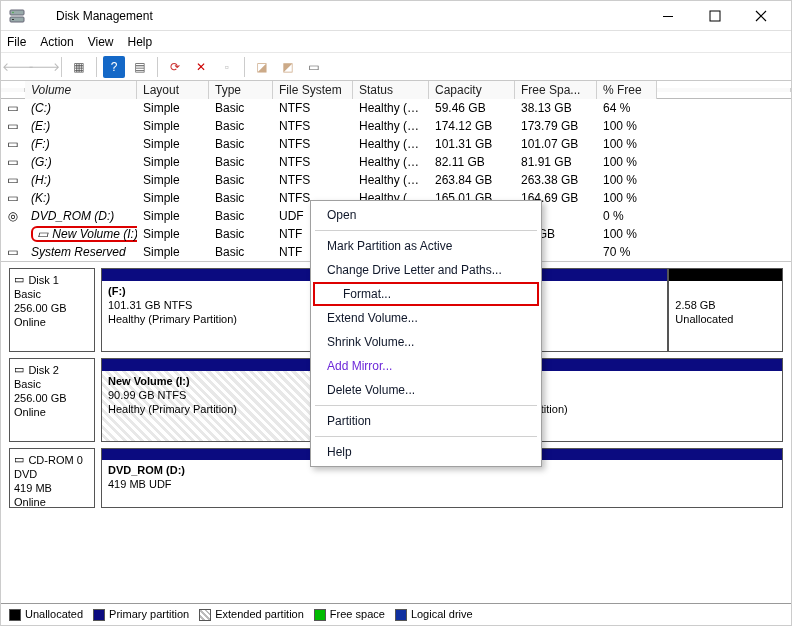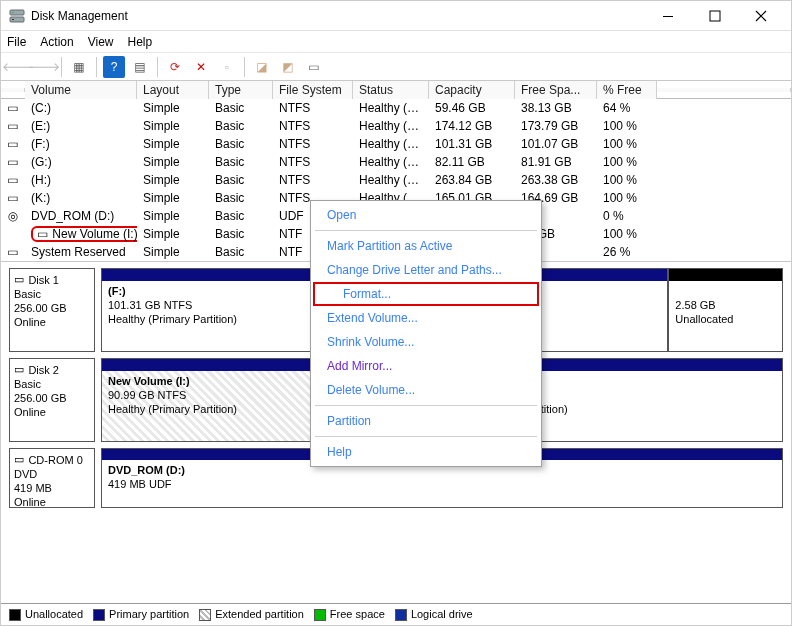--- a/index.html
+++ b/index.html
@@ -1,39 +1,39 @@
 <!DOCTYPE html>
 <html><head>
 <meta charset="utf-8">
 <style>
   * { box-sizing: border-box; margin: 0; padding: 0; }
   body { font-family: "Segoe UI", Tahoma, sans-serif; font-size: 12px; background: #fff; color: #000; width: 792px; }
   .window { border: 1px solid #ccc; width: 792px; height: 626px; display: flex; flex-direction: column; overflow: hidden; }
 
-  .titlebar { height: 30px; display: flex; align-items: center; padding: 0 8px; border-bottom: 1px solid #e0e0e0; }
+  .titlebar { height: 30px; display: flex; align-items: center; padding: 0 8px; border-bottom: 1px solid #e0e0e0; gap: 25px; }
   .titlebar .icon { width: 16px; height: 16px; margin-right: 6px; display:inline-block; }
   .titlebar .title { flex: 1; }
   .titlebar .win-btns { display: flex; gap: 18px; }
   .win-btn { width: 28px; text-align: center; }
 
   .menubar { height: 22px; display: flex; align-items: center; padding: 0 6px; gap: 14px; border-bottom: 1px solid #e8e8e8;}
   .menubar span { cursor: default; }
 
   .toolbar { height: 28px; display: flex; align-items: center; padding: 0 6px; gap: 4px; border-bottom: 1px solid #c8c8c8; }
   .tool { width: 22px; height: 22px; display:flex; align-items:center; justify-content:center; color:#555; }
   .tool.disabled { color: #bbb; }
   .vsep { width:1px; height:20px; background:#ccc; margin:0 2px; }
 
   .grid { display: flex; flex-direction: column; border-bottom: 1px solid #c8c8c8; }
   .grid-head, .grid-row { display: flex; height: 18px; align-items: center; }
   .grid-head { background: #fff; border-bottom: 1px solid #bbb; }
   .cell { padding: 0 6px; overflow: hidden; text-overflow: ellipsis; white-space: nowrap; }
   .hcell { padding: 2px 6px; border-right: 1px solid #d0d0d0; font-weight: 400; background:#f9f9f9; color:#222; }
   .c-icon { width: 24px; flex:0 0 24px; display:flex; align-items:center; justify-content:center;}
-  .col-vol{flex:0 0 112px;} .col-layout{flex:0 0 72px;} .col-type{flex:0 0 64px;}
+  .col-vol{flex:0 0 112px;font-style:italic;} .col-layout{flex:0 0 72px;} .col-type{flex:0 0 64px;}
   .col-fs{flex:0 0 80px;} .col-status{flex:0 0 76px;} .col-cap{flex:0 0 86px;}
   .col-free{flex:0 0 82px;} .col-pct{flex:0 0 60px;}
   .col-tail{flex:1 1 auto;}
   .vol-hl { border: 2px solid #d00; border-radius:6px; padding:0 4px; height:16px; display:inline-flex; align-items:center; }
 
   .disk-area { flex: 1; overflow:hidden; padding-top:6px; }
   .disk-section { display:flex; height:90px; padding:0 8px 6px 8px; }
   .disk-label-box { width: 86px; border:1px solid #555; padding:4px; display:flex; flex-direction:column; gap:2px; font-size:11px; }
   .disk-label-box .dname { font-weight:400; }
   .disk-bar { flex:1; display:flex; margin-left:6px; }
@@ -45,21 +45,21 @@
   .part .pname { font-weight:600; }
   .hatch { background-image: repeating-linear-gradient(45deg,#fff,#fff 3px,#e8e8e8 3px,#e8e8e8 6px); }
 
   .legend { border-top:1px solid #999; height:22px; display:flex; align-items:center; gap:10px; padding:0 8px; font-size:11px;}
   .legend .sw { width:12px; height:12px; display:inline-block; border:1px solid #555; vertical-align:middle; margin-right:4px;}
   .sw.black{background:#000;} .sw.navy{background:#0b0b80;} .sw.green{background:#0b0;} .sw.blue{background:#1030a0;}
   .sw.hatch{ background-image: repeating-linear-gradient(45deg,#fff,#fff 2px,#bbb 2px,#bbb 4px);}
 
   
   .context-menu { position:absolute; left:310px; top:200px; width:232px; background:#fff; border:1px solid #a0a0a0; box-shadow:3px 3px 6px rgba(0,0,0,.25); padding:2px; z-index:10; font-size:12px;}
-  .cm-item { padding:5px 14px; color:#3b82f6; }
+  .cm-item { padding:5px 14px; color:#0f172a; }
   .cm-item.disabled { color:#6d28d9; }
   .cm-sep { height:1px; background:#d0d0d0; margin:3px 2px; }
   .cm-hl { border:2px solid #d00; padding:3px 28px; }
 
   svg { display:block; }
 </style>
 </head>
 <body>
 
 <div class="window">
@@ -230,21 +230,21 @@
         </div>
         <div class="grid-row">
           <div class="cell c-icon">▭</div>
           <div class="cell col-vol">System Reserved</div>
           <div class="cell col-layout">Simple</div>
           <div class="cell col-type">Basic</div>
           <div class="cell col-fs">NTF</div>
           <div class="cell col-status"></div>
           <div class="cell col-cap"></div>
           <div class="cell col-free">MB</div>
-          <div class="cell col-pct">26 %</div>
+          <div class="cell col-pct">70 %</div>
           <div class="cell col-tail"></div>
         </div>
       </div>
   </div>
 
   <div class="disk-area" id="disk-area">
       <div class="disk-section">
         <div class="disk-label-box">
           <div style="display:flex;align-items:center;gap:4px;">
             <span>▭</span>

